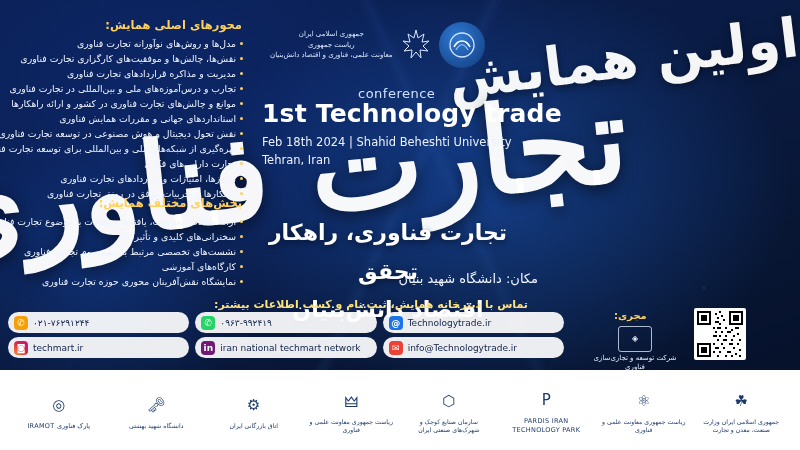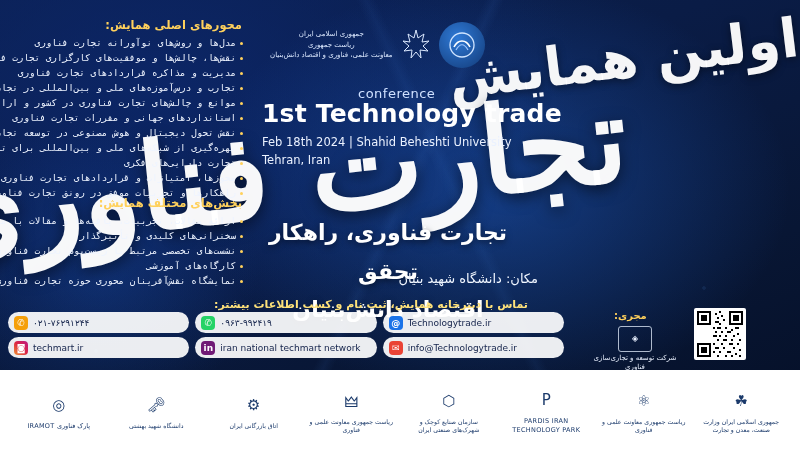--- a/index.html
+++ b/index.html
@@ -106,21 +106,21 @@
   .panel {
     position: absolute; right: auto; left: 8px;
     width: 236px; color: #ffffff; text-align: right; direction: rtl;
   }
   .panel-1 { top: 18px; }
   .panel-2 { top: 196px; }
   .panel-head {
     color: #ffd15c; font-size: 11.5px; font-weight: bold;
     margin-bottom: 4px; padding-right: 2px;
   }
-  .panel-list { list-style: none; font-family: Liberation Mono, monospace; }
+  .panel-list { list-style: none; }
   .panel-list li {
     font-size: 9.3px; line-height: 1.62; color: #eef4ff;
     padding-right: 8px; position: relative; white-space: nowrap;
   }
   .panel-list li::before {
     content: ""; position: absolute; right: 1px; top: 6px;
     width: 3px; height: 3px; border-radius: 50%; background: #ffd15c;
   }
 
   
@@ -239,21 +239,21 @@
   </div>
 
   <div class="panel panel-1">
     <div class="panel-head">محورهای اصلی همایش:</div>
     <ul class="panel-list">
       <li>مدل‌ها و روش‌های نوآورانه تجارت فناوری</li>
       <li>نقش‌ها، چالش‌ها و موفقیت‌های کارگزاری تجارت فناوری</li>
       <li>مدیریت و مذاکره قراردادهای تجارت فناوری</li>
       <li>تجارب و درس‌آموزه‌های ملی و بین‌المللی در تجارت فناوری</li>
       <li>موانع و چالش‌های تجارت فناوری در کشور و ارائه راهکارها</li>
-      <li>استانداردهای جهانی و مقررات تجارت فناوری</li>
+      <li>استانداردهای جهانی و مقررات همایش فناوری</li>
       <li>نقش تحول دیجیتال و هوش مصنوعی در توسعه تجارت فناوری</li>
       <li>بهره‌گیری از شبکه‌های ملی و بین‌المللی برای توسعه تجارت فناوری</li>
       <li>تجارت دارایی‌های فکری</li>
       <li>مجوزها، امتیازات و قراردادهای تجارت فناوری</li>
       <li>راهکارها و تجربیات موفق در رونق تجارت فناوری</li>
     </ul>
   </div>
 
   <div class="panel panel-2">
     <div class="panel-head">بخش‌های مختلف همایش:</div>

